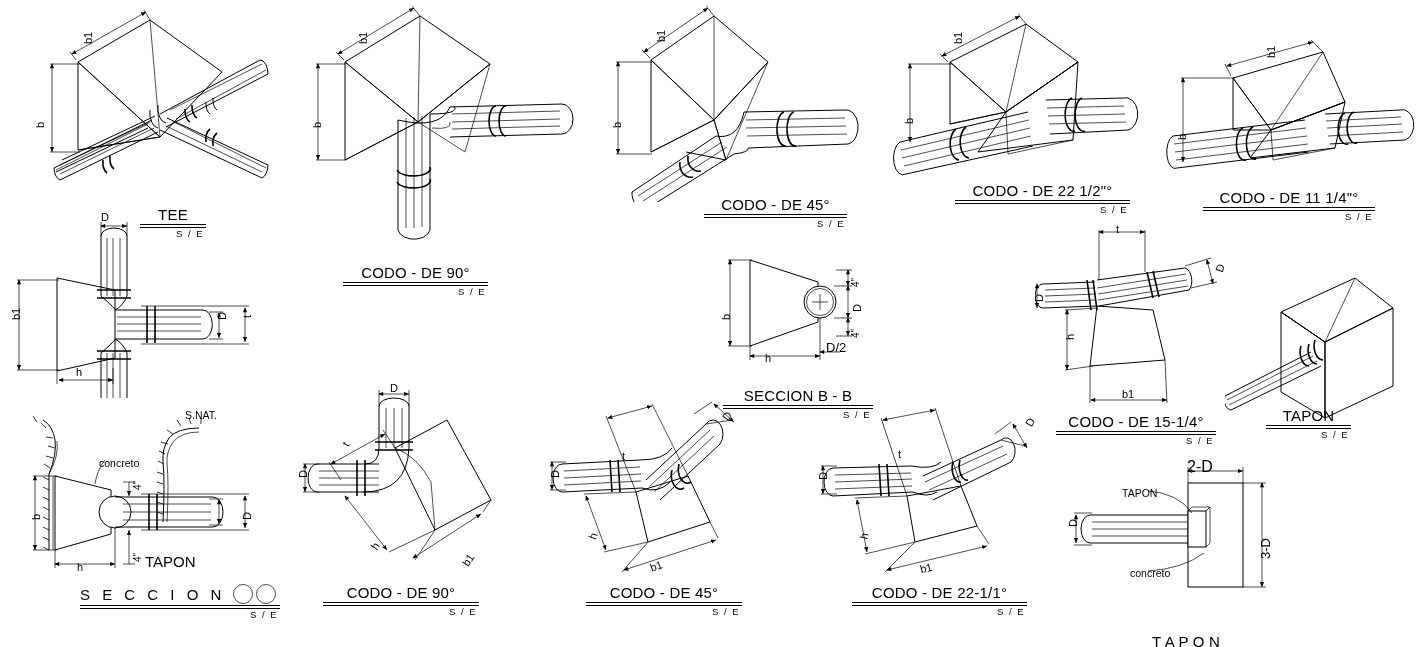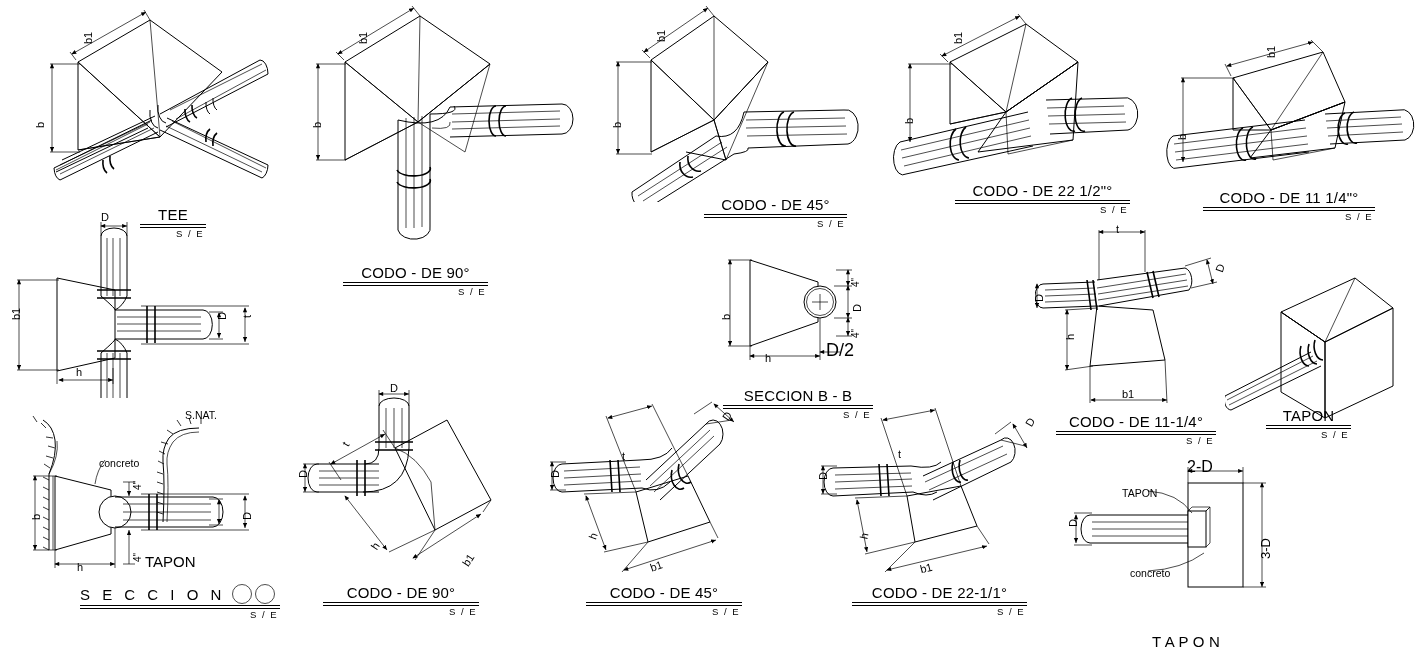--- a/index.html
+++ b/index.html
@@ -365,21 +365,21 @@
   </g>
   <g>
     <path class="thin" marker-end="url(#ar)" marker-start="url(#arS)" d="M132 72 L132 90"></path>
     <path class="thin" d="M118 72 L136 72 M120 90 L136 90"></path>
   </g>
 </svg>
 <div class="lblv" style="left:720px;top:320px">
   <span>b</span></div>
 <div class="lbl" style="left:765px;top:352px">
   <span>h</span></div>
-<div class="lbl" style="left:826px;top:340px;font-size:18px">
+<div class="lbl" style="left:826px;top:340px;font-size:13px">
   <span>D/2</span></div>
 <div class="lblv" style="left:850px;top:287px;font-size:10px">
   <span>4"</span></div>
 <div class="lblv" style="left:851px;top:312px">
   <span>D</span></div>
 <div class="lblv" style="left:850px;top:338px;font-size:10px">
   <span>4"</span></div>
 
 <div class="cap" style="left:723px;top:387px;width:150px">
   <div class="t">SECCION  B - B</div>
@@ -428,21 +428,21 @@
 <div class="lblr" style="left:1216px;top:262px;transform:rotate(-72deg)">
   <span>D</span></div>
 <div class="lblv" style="left:1033px;top:302px">
   <span>D</span></div>
 <div class="lblv" style="left:1064px;top:340px">
   <span>h</span></div>
 <div class="lbl" style="left:1122px;top:388px">
   <span>b1</span></div>
 
 <div class="cap" style="left:1056px;top:413px;width:160px">
-  <div class="t">CODO - DE 11-1/4°</div>
+  <div class="t">CODO - DE 15-1/4°</div>
   <div class="rule"></div>
   <div class="se">S / E</div>
 </div>
 
 <svg style="position:absolute;left:1225px;top:268px" width="195" height="152">
   <g>
     <path class="ln" d="M56 44 L130 10 L168 40 L100 74 Z" fill="url(#speckle)"></path>
     <path class="ln" d="M56 44 L56 124 L100 150 L100 74 Z" fill="url(#speckle)"></path>
     <path class="ln" d="M100 74 L168 40 L168 118 L100 150 Z" fill="url(#speckle)"></path>
     <path class="thin" d="M56 44 L100 74 M130 10 L100 74"></path>
@@ -536,21 +536,21 @@
 <div class="lblv" style="left:132px;top:490px;font-size:10px">
   <span>4"</span></div>
 <div class="lblv" style="left:132px;top:562px;font-size:10px">
   <span>4"</span></div>
 <div class="lblv" style="left:241px;top:520px">
   <span>D</span></div>
 <div class="lbl" style="left:145px;top:553px;font-size:15px">
   <span>TAPON</span></div>
 
 <div class="cap" style="left:80px;top:584px;width:200px">
-  <div class="t" style="display:flex;align-items:center;justify-content:flex-start;gap:6px">
+  <div class="t" style="display:flex;align-items:center;justify-content:space-between;gap:6px">
     <span class="spaced">S E C C I O N</span>
     <svg width="48" height="20">
       <circle class="thin" cx="11" cy="10" r="9.5"></circle>
       <circle class="thin" cx="34" cy="10" r="9.5"></circle>
     </svg>
   </div>
   <div class="rule"></div>
   <div class="se">S / E</div>
 </div>
 

